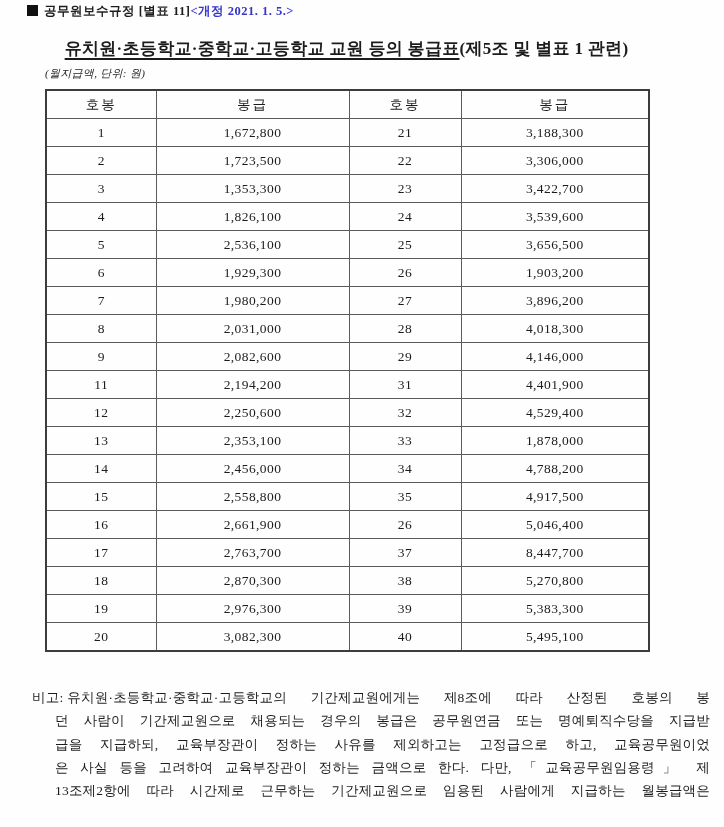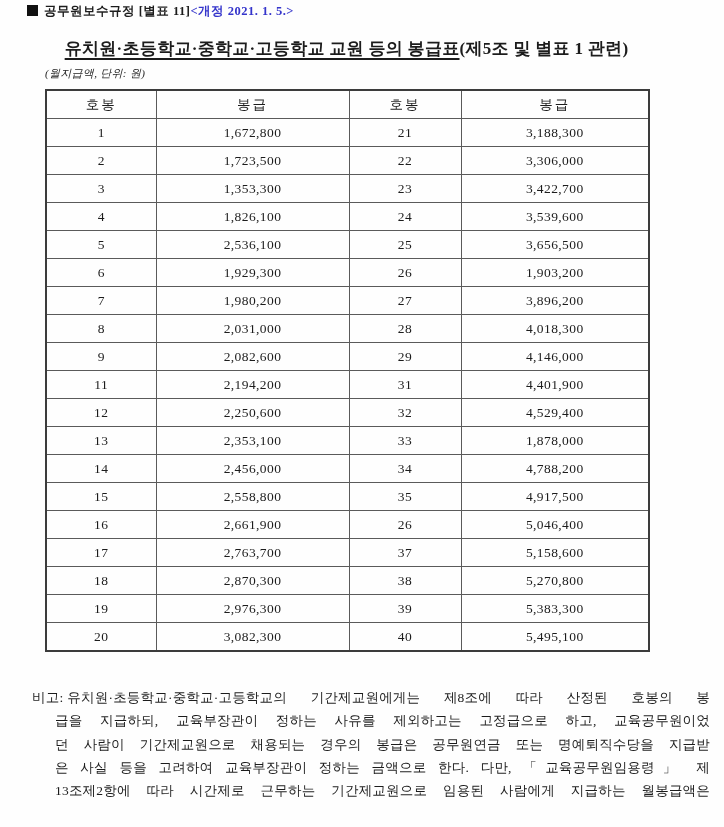--- a/index.html
+++ b/index.html
@@ -243,21 +243,21 @@
         <tr>
           <td>16</td>
           <td>2,661,900</td>
           <td>26</td>
           <td>5,046,400</td>
         </tr>
         <tr>
           <td>17</td>
           <td>2,763,700</td>
           <td>37</td>
-          <td>5,158,600</td>
+          <td>8,447,700</td>
         </tr>
         <tr>
           <td>18</td>
           <td>2,870,300</td>
           <td>38</td>
           <td>5,270,800</td>
         </tr>
         <tr>
           <td>19</td>
           <td>2,976,300</td>
@@ -268,19 +268,19 @@
           <td>20</td>
           <td>3,082,300</td>
           <td>40</td>
           <td>5,495,100</td>
         </tr>
       </tbody>
   </table>
 
   <div class="note-block">
       <div class="note-line first"><span class="note-label">비고:</span>유치원·초등학교·중학교·고등학교의 기간제교원에게는 제8조에 따라 산정된 호봉의 봉</div>
+      <div class="note-line">던 사람이 기간제교원으로 채용되는 경우의 봉급은 공무원연금 또는 명예퇴직수당을 지급받</div>
       <div class="note-line">급을 지급하되, 교육부장관이 정하는 사유를 제외하고는 고정급으로 하고, 교육공무원이었</div>
-      <div class="note-line">던 사람이 기간제교원으로 채용되는 경우의 봉급은 공무원연금 또는 명예퇴직수당을 지급받</div>
       <div class="note-line">은 사실 등을 고려하여 교육부장관이 정하는 금액으로 한다. 다만, 「교육공무원임용령」 제</div>
       <div class="note-line">13조제2항에 따라 시간제로 근무하는 기간제교원으로 임용된 사람에게 지급하는 월봉급액은</div>
     </div>
 
 </div>
 
 </body></html>

